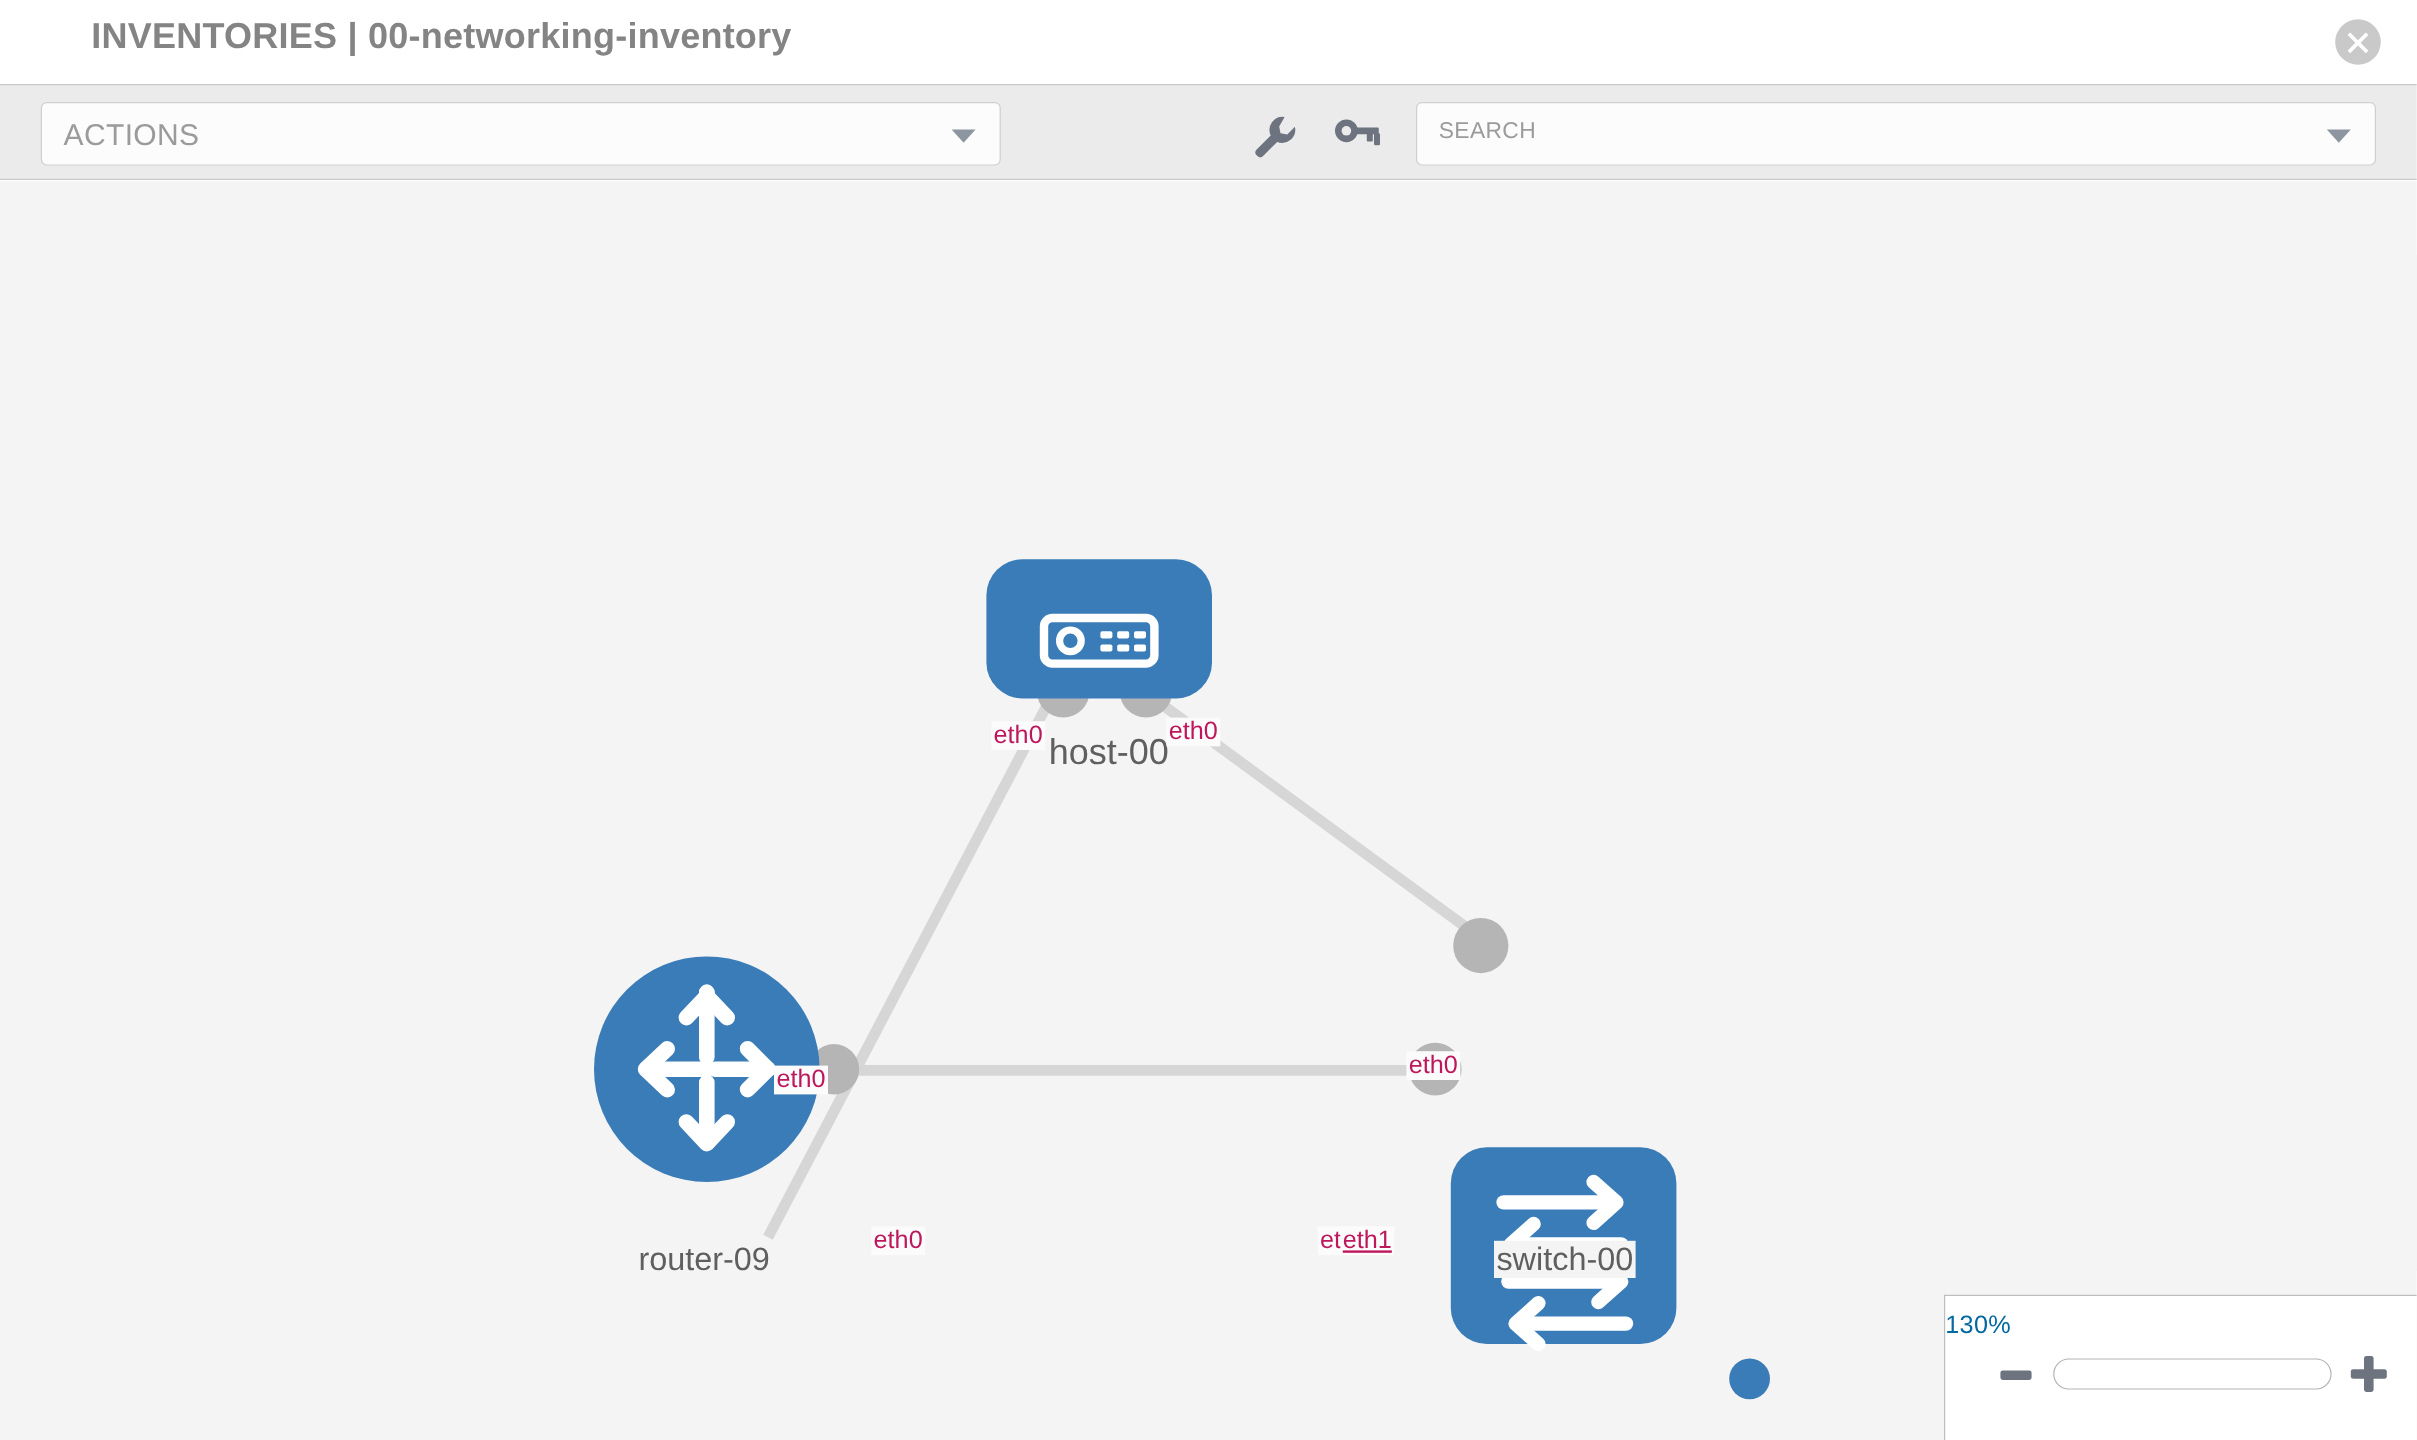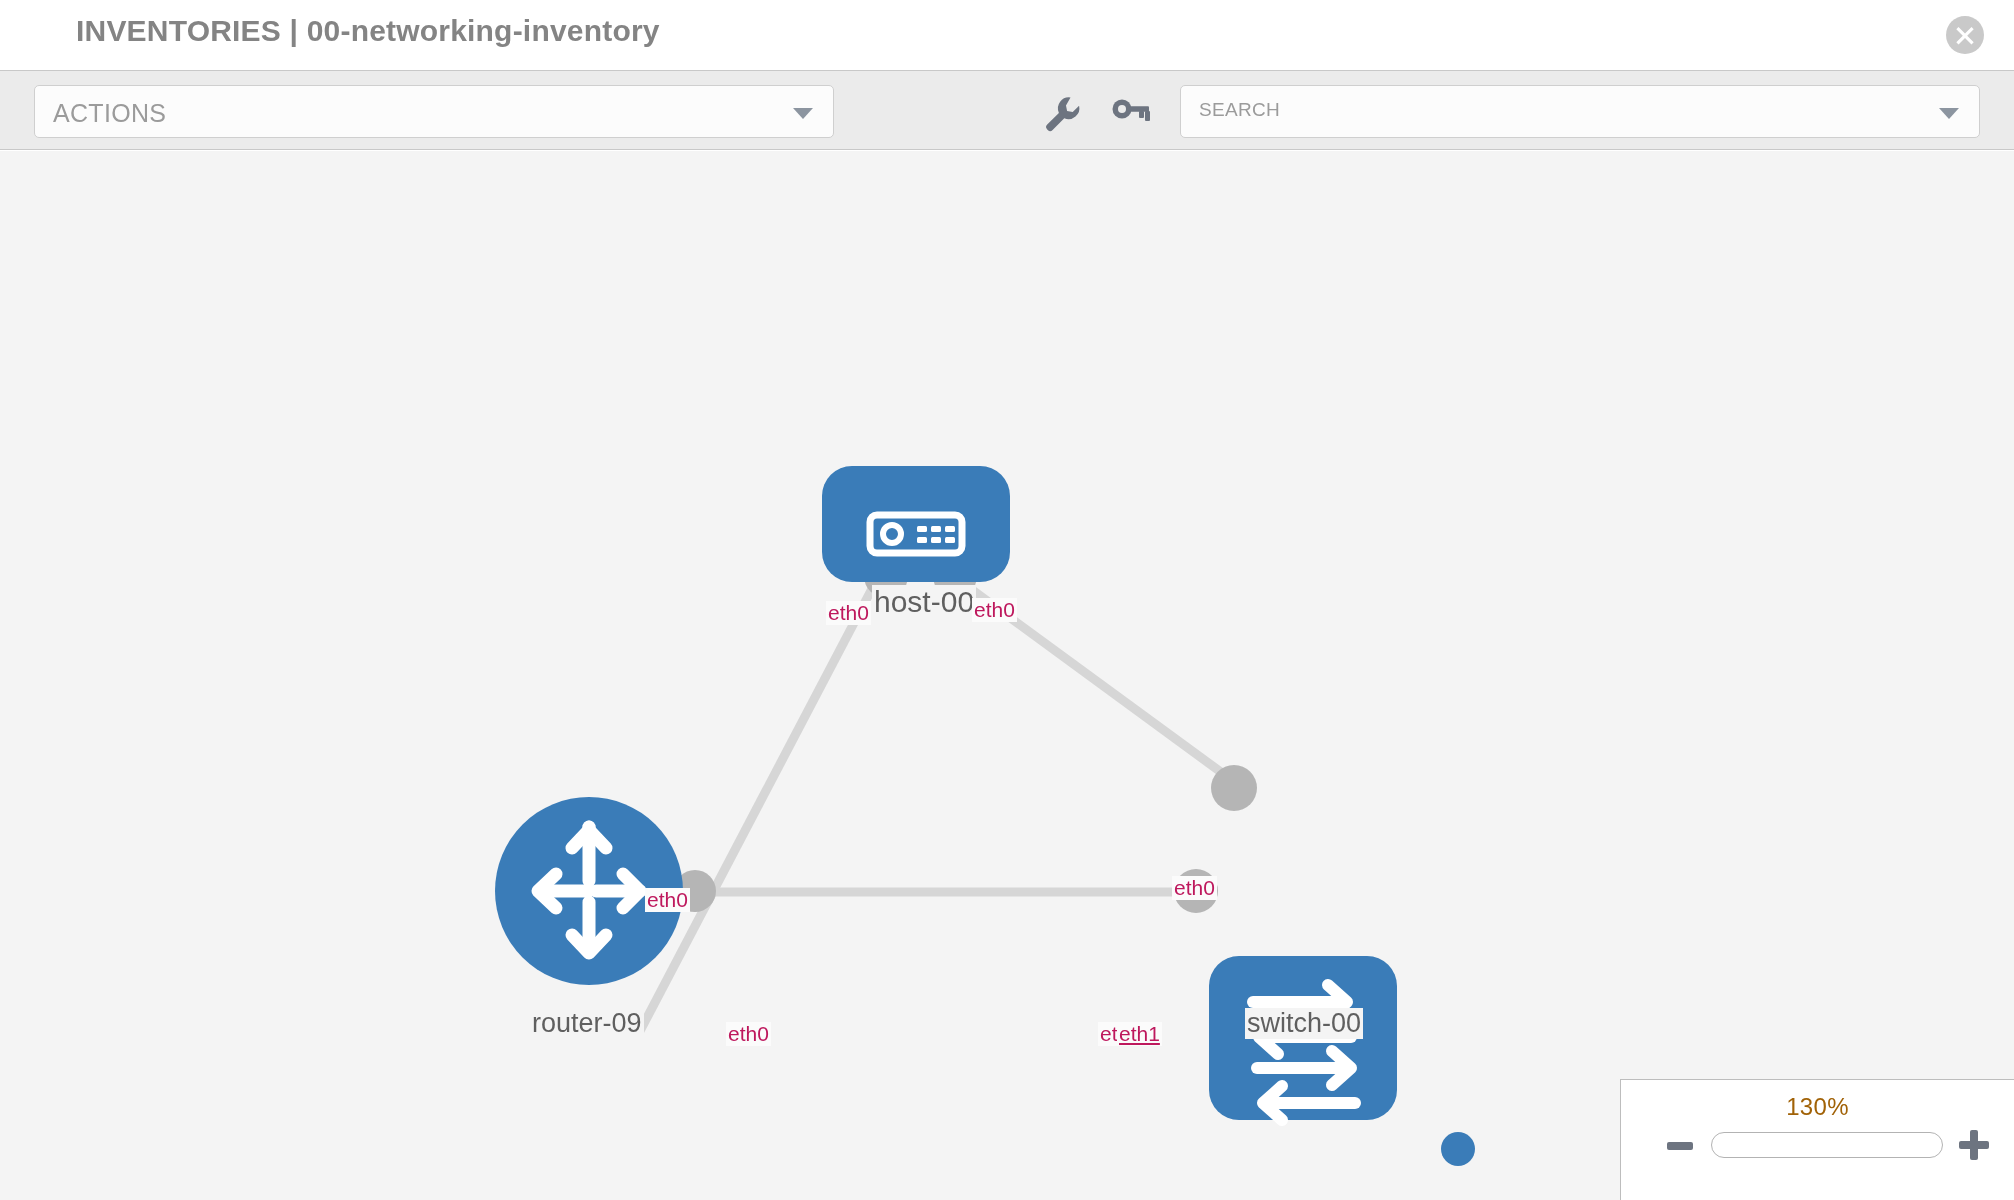--- a/index.html
+++ b/index.html
@@ -118,20 +118,21 @@
   }
 
   
   .node-label {
     position: absolute;
     font-size: 27px;
     color: #5f5f5f;
     background: #f4f4f4;
     white-space: nowrap;
     padding: 0 2px;
+    margin-top: 26px;
   }
   .edge-label {
     position: absolute;
     font-size: 21px;
     color: #be185d;
     background: #fbfbfb;
     white-space: nowrap;
     padding: 0 2px;
   }
 
@@ -142,23 +143,22 @@
     width: 394px; height: 121px;
     background: #ffffff;
     border: 1px solid #bdbdbd;
     border-right: none;
     border-bottom: none;
   }
   .zoom-pct {
     position: absolute;
     left: 0; top: 13px;
     width: 100%;
-    text-align: center;
-    font-size: 24px;
-    color: #a16207;
+    font-size: 21px;
+    color: #0369a1;
     letter-spacing: .3px;
   }
   .zoom-minus {
     position: absolute;
     left: 46px; top: 62px;
     width: 26px; height: 8px;
     border-radius: 2px;
     background: #6d7480;
     cursor: pointer;
   }

